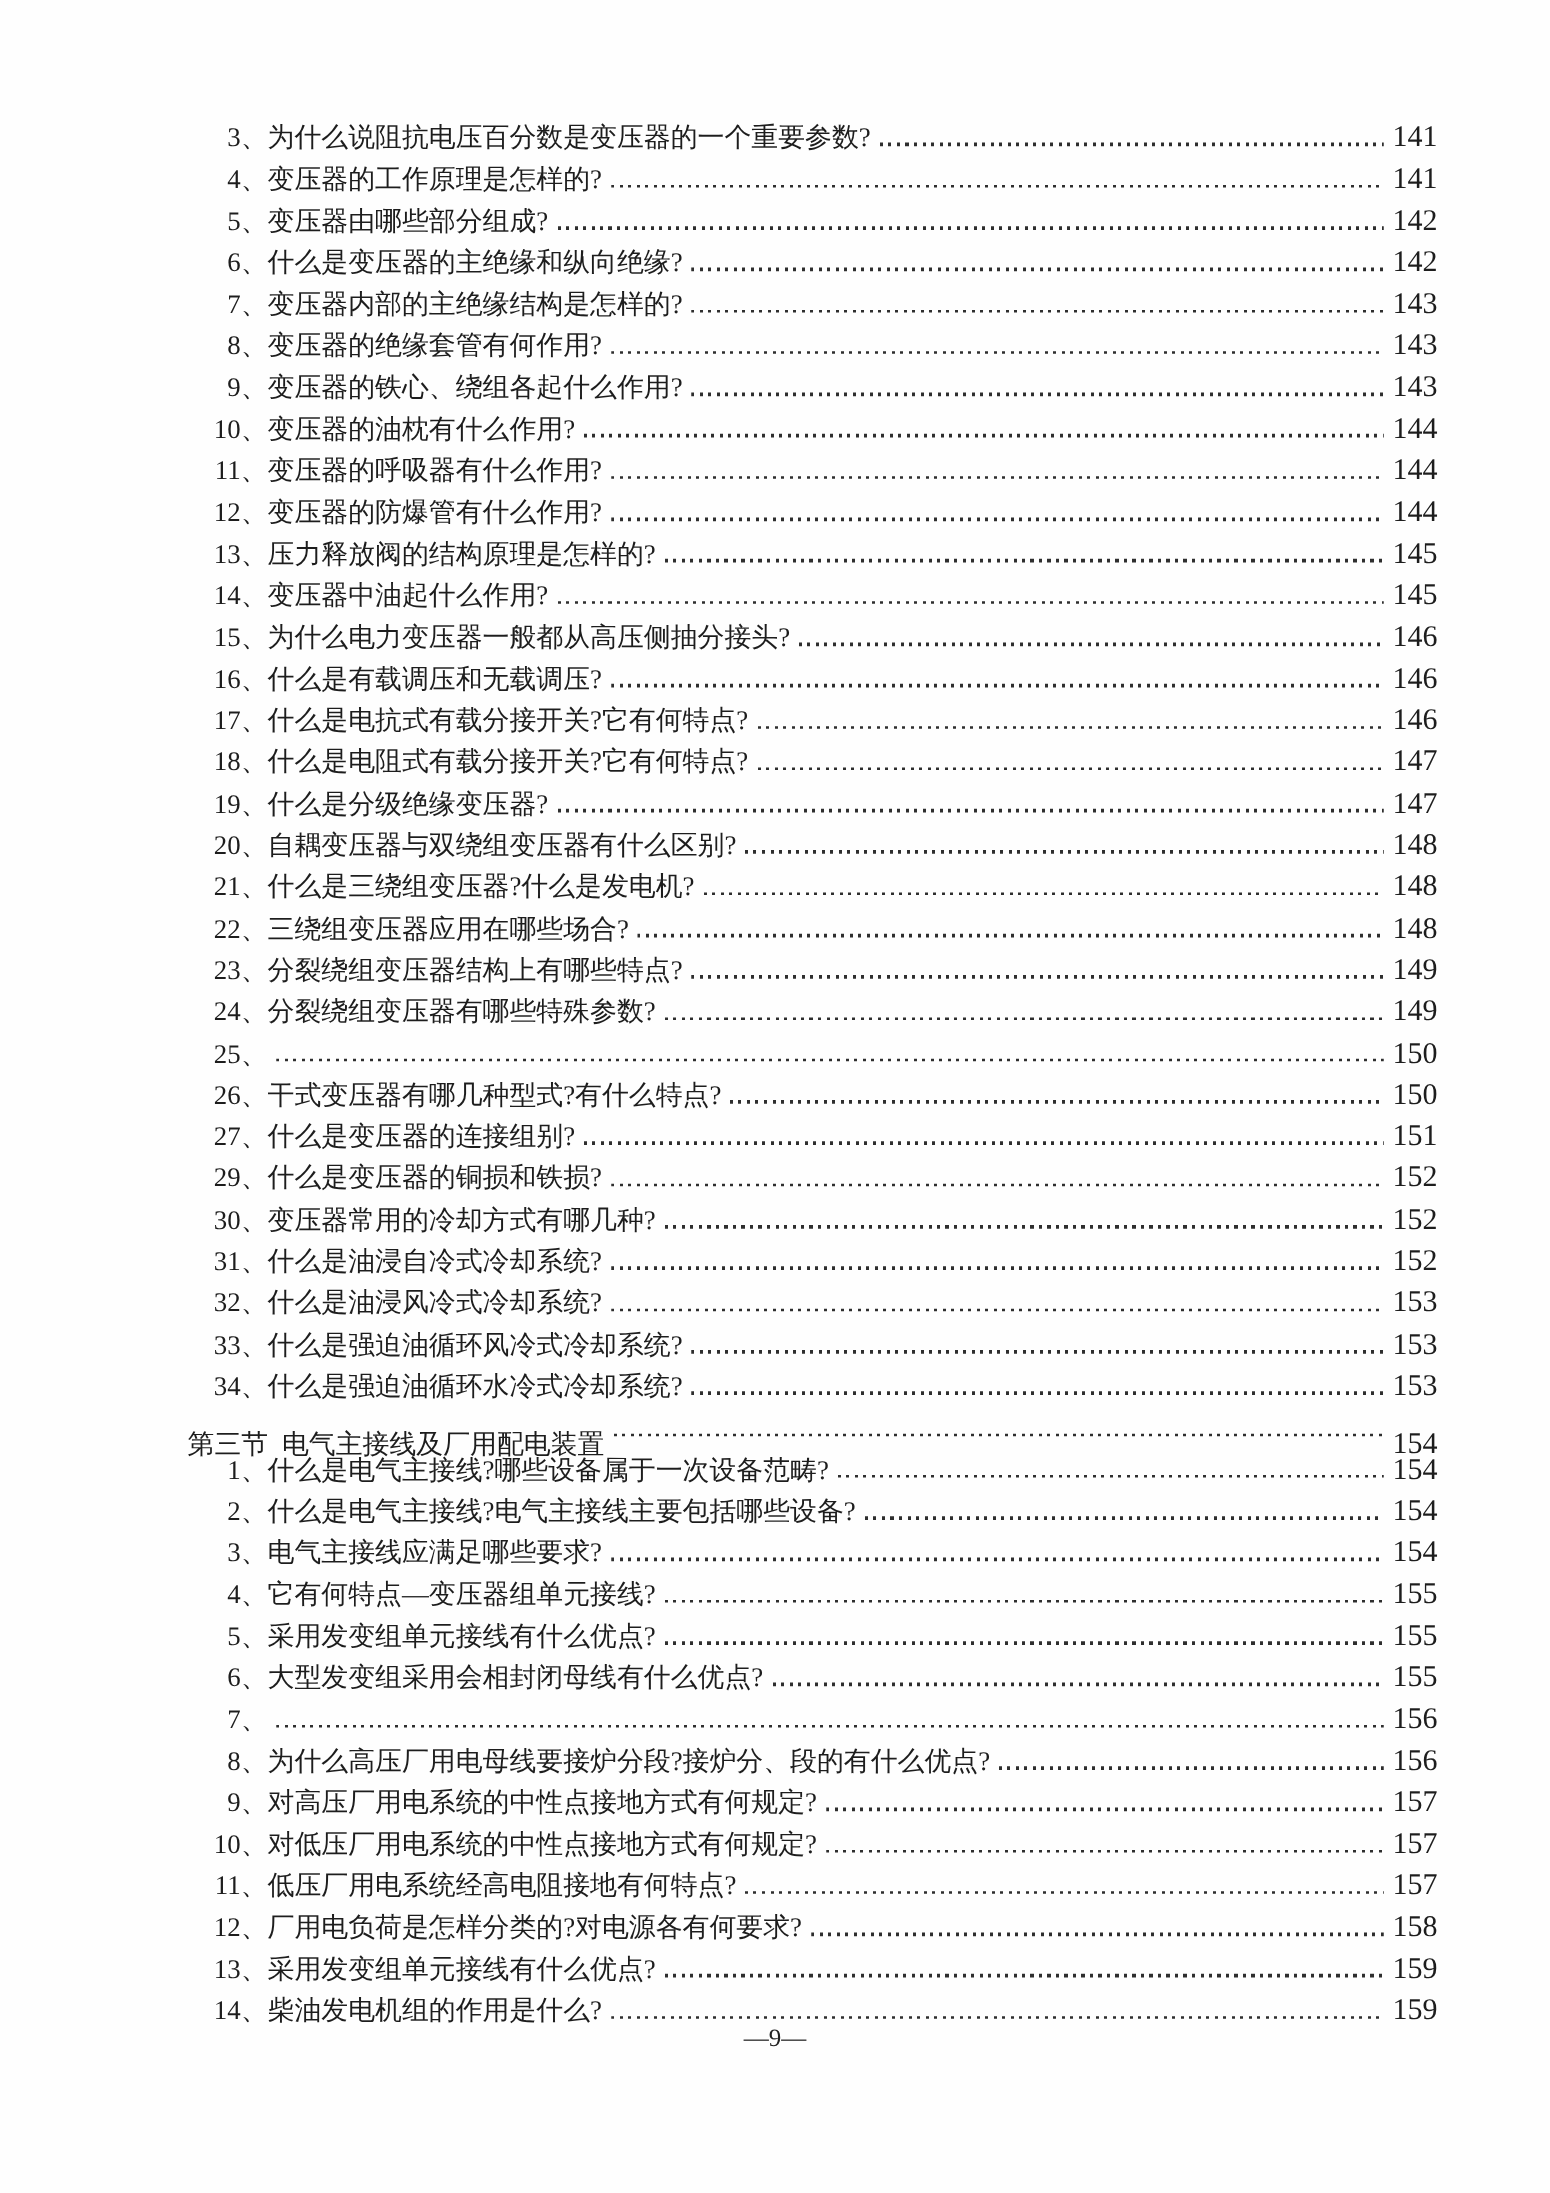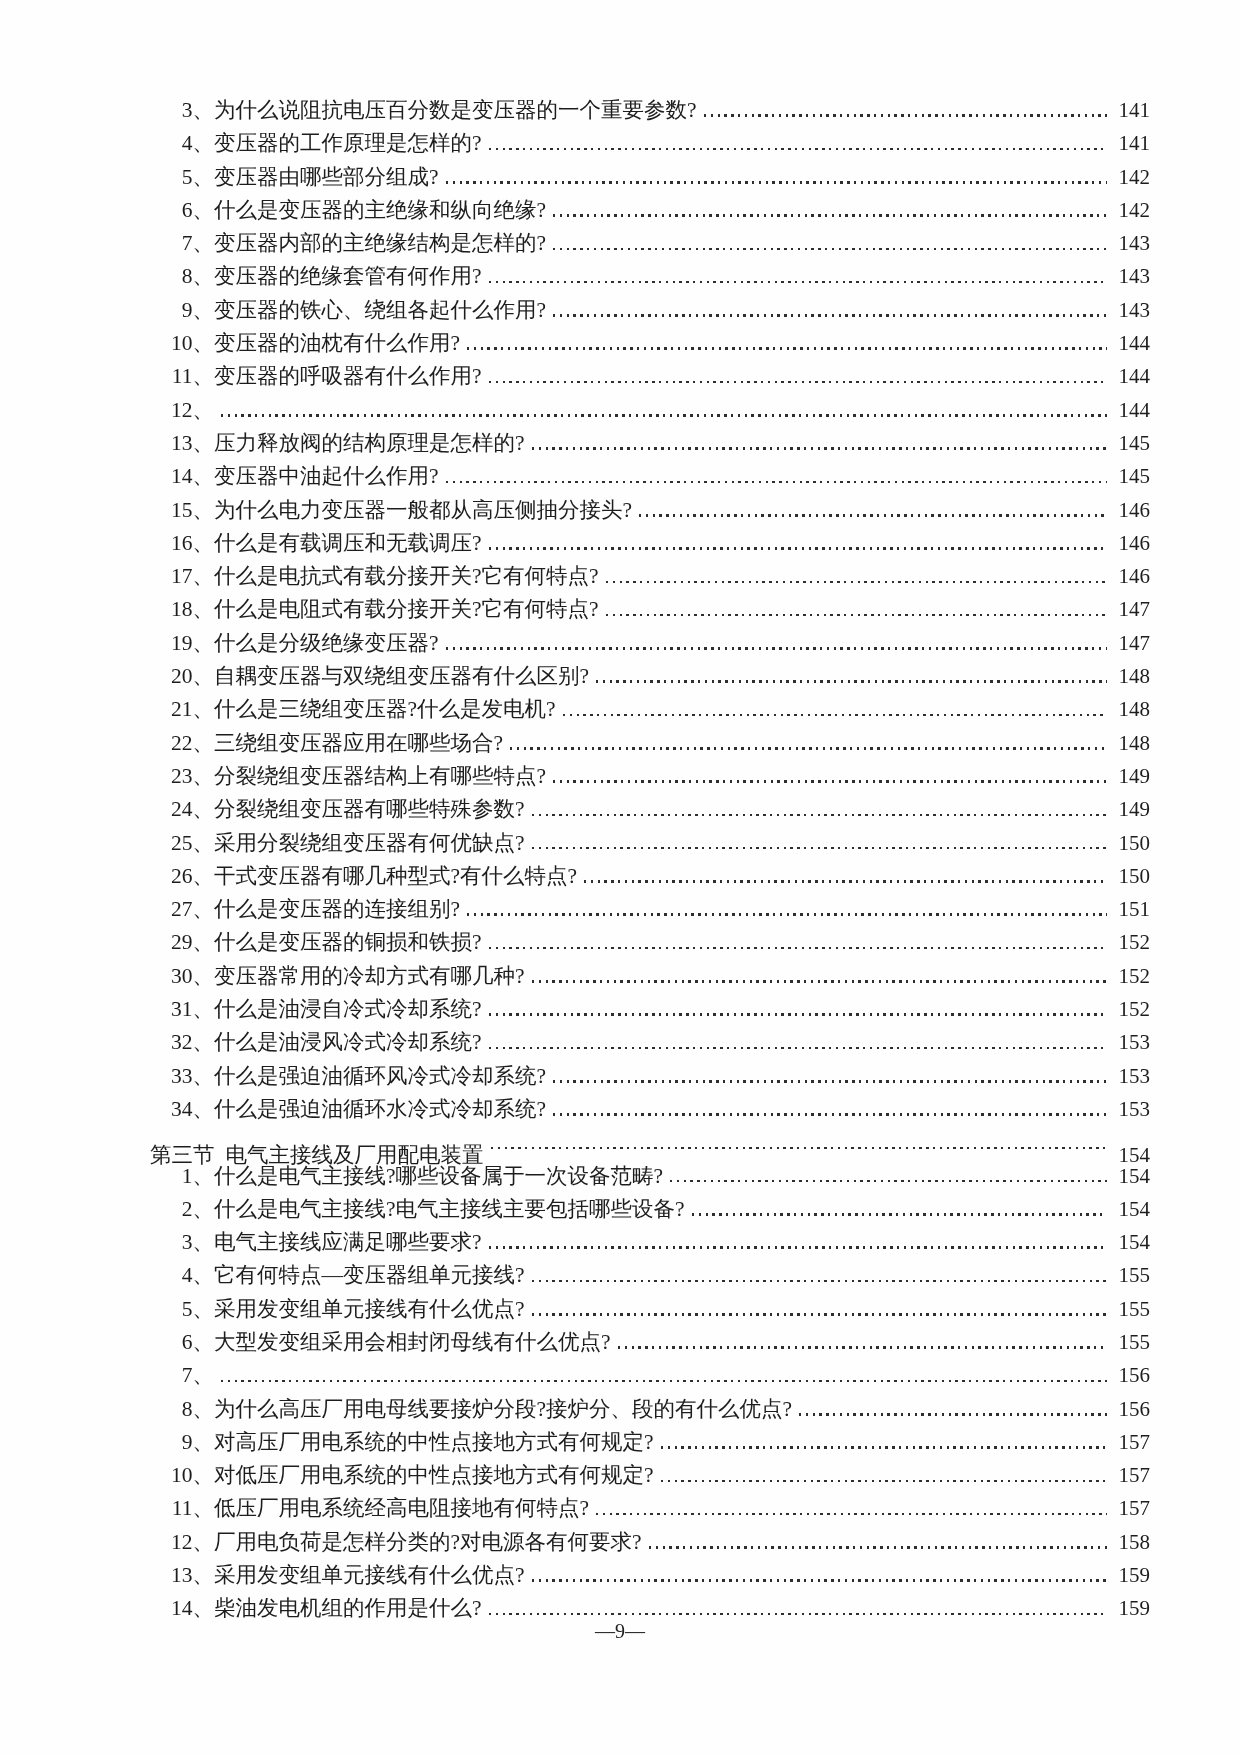--- a/index.html
+++ b/index.html
@@ -36,21 +36,21 @@
     height: 2.6px;
     align-self: center;
     margin: 10px 3px 0 7px;
     background-image: repeating-linear-gradient(
       to right, #2e2e2e 0px, #2e2e2e 2.4px, transparent 2.4px, transparent 6.8px);
   }
   .pg {
     flex: none;
     width: 40px;
     text-align: right;
-    font-size: 21px;
+    font-size: 24px;
   }
   .footer {
     position: absolute;
     left: 0; right: 0;
     top: 1620px;
     text-align: center;
     font-size: 20px;
     color: #222;
   }
 </style>
@@ -108,20 +108,21 @@
         <span class="pg">144</span>
       </div>
       <div class="row">
         <span class="num">11、</span>
         <span class="text">变压器的呼吸器有什么作用?</span>
         <span class="leader"></span>
         <span class="pg">144</span>
       </div>
       <div class="row">
         <span class="num">12、</span>
+        <span class="text">变压器的防爆管有什么作用?</span>
         <span class="leader"></span>
         <span class="pg">144</span>
       </div>
       <div class="row">
         <span class="num">13、</span>
         <span class="text">压力释放阀的结构原理是怎样的?</span>
         <span class="leader"></span>
         <span class="pg">145</span>
       </div>
       <div class="row">
@@ -185,21 +186,20 @@
         <span class="pg">149</span>
       </div>
       <div class="row">
         <span class="num">24、</span>
         <span class="text">分裂绕组变压器有哪些特殊参数?</span>
         <span class="leader"></span>
         <span class="pg">149</span>
       </div>
       <div class="row">
         <span class="num">25、</span>
-        <span class="text">采用分裂绕组变压器有何优缺点?</span>
         <span class="leader"></span>
         <span class="pg">150</span>
       </div>
       <div class="row">
         <span class="num">26、</span>
         <span class="text">干式变压器有哪几种型式?有什么特点?</span>
         <span class="leader"></span>
         <span class="pg">150</span>
       </div>
       <div class="row">

